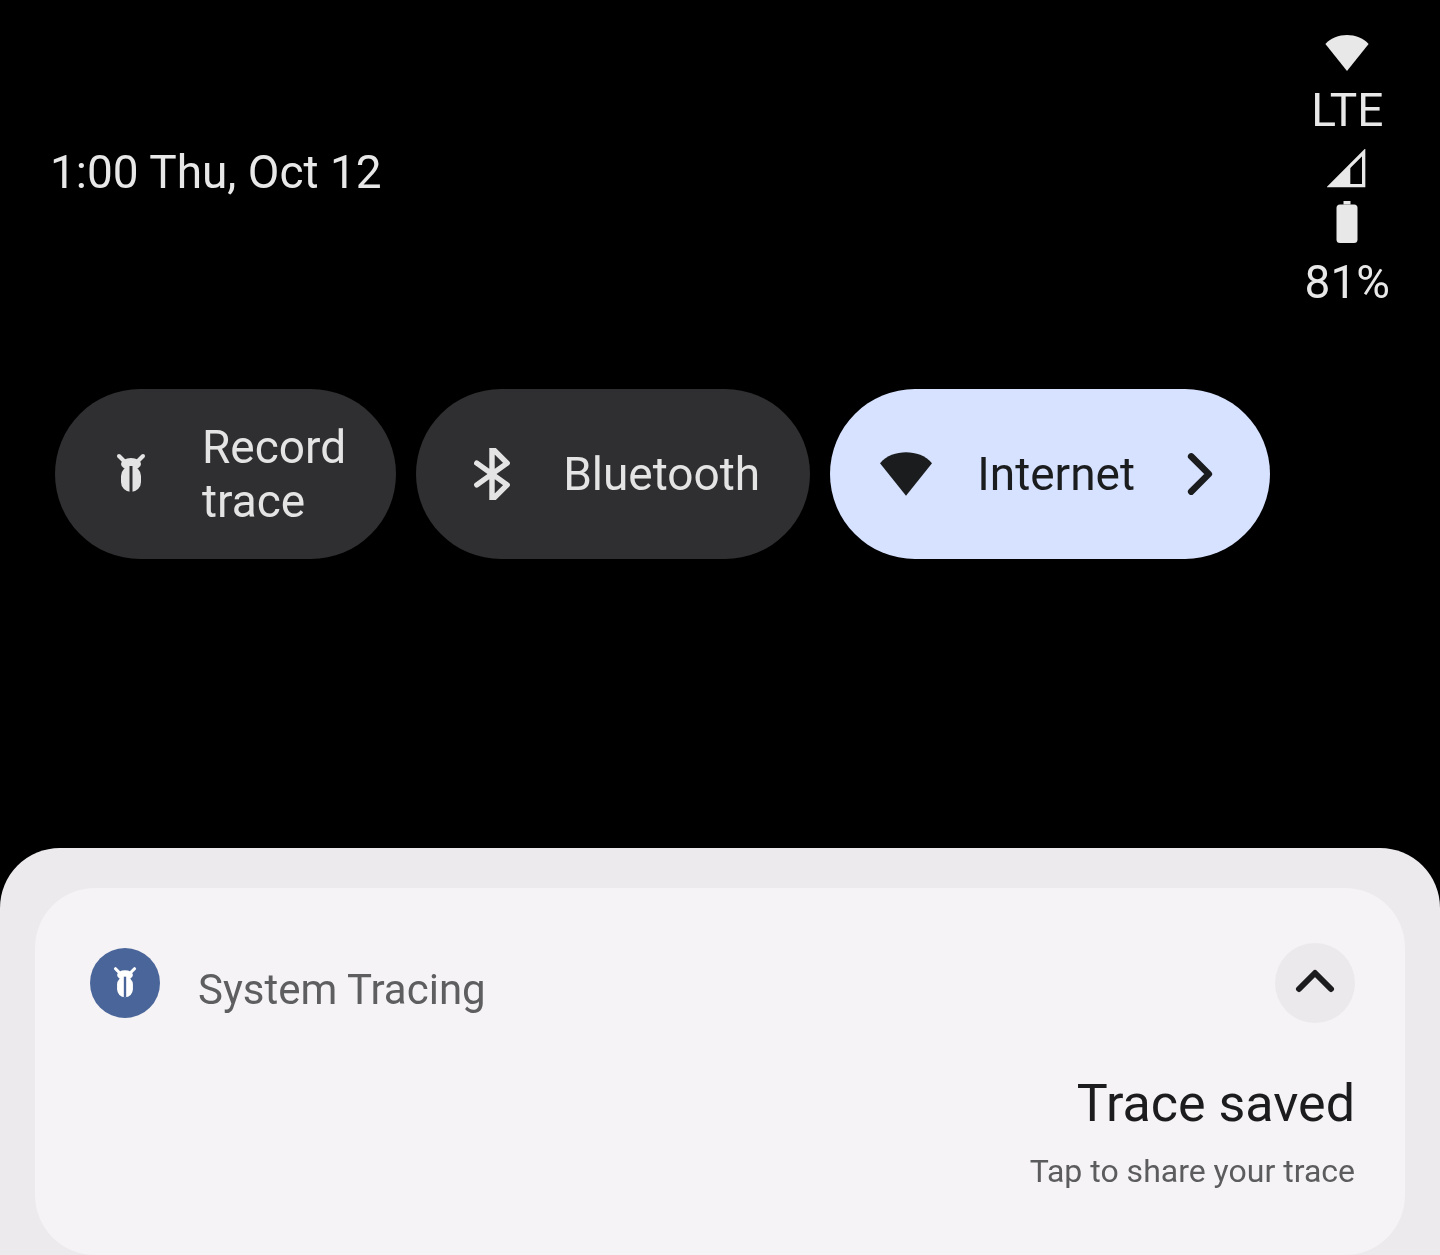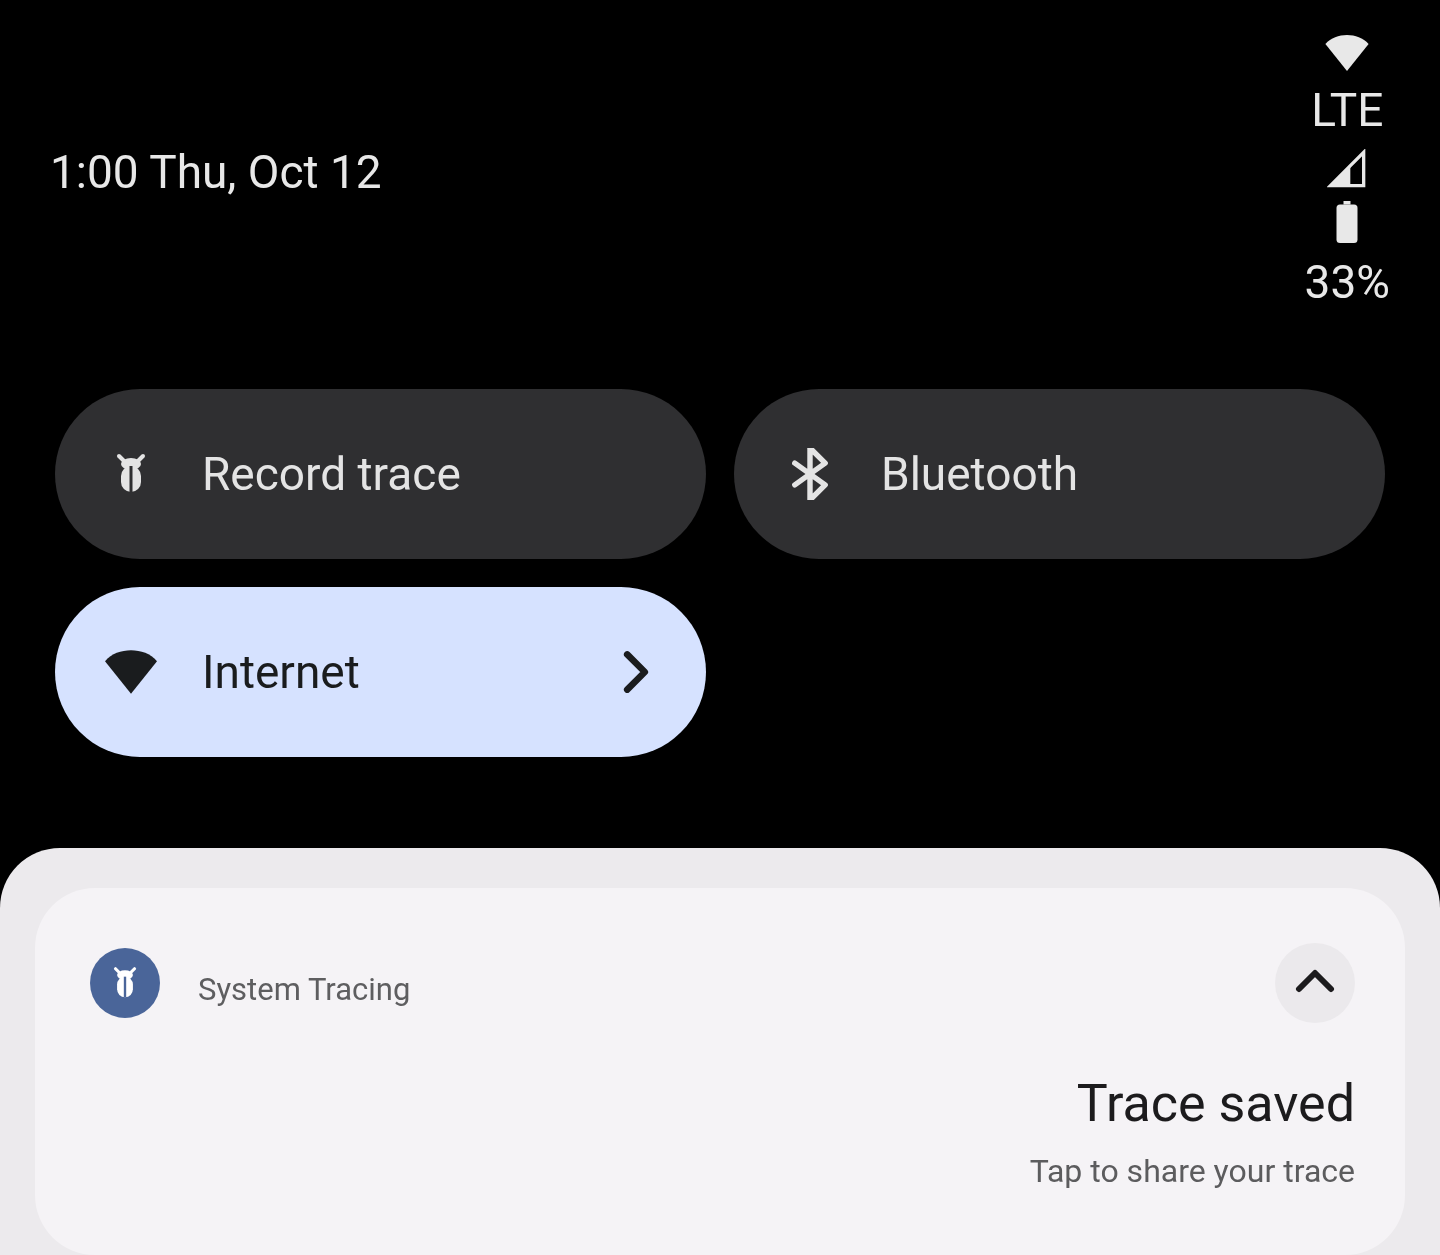--- a/index.html
+++ b/index.html
@@ -36,22 +36,22 @@
     }
     .status-right svg {
       display: block;
     }
     .lte-text {
       letter-spacing: 0px;
     }
     .tiles-container {
       padding: 60px 55px 0 55px;
       display: grid;
-      grid-template-columns: 1fr 1fr;
-      gap: 28px;
+      grid-template-columns: 1fr 1fr 1fr 1fr;
+      gap: 20px;
     }
     .tile {
       height: 170px;
       border-radius: 85px;
       display: flex;
       align-items: center;
       padding: 0 50px 0 50px;
       gap: 45px;
       cursor: pointer;
     }
@@ -112,21 +112,21 @@
       width: 70px;
       height: 70px;
       border-radius: 50%;
       background: #4a6599;
       display: flex;
       align-items: center;
       justify-content: center;
       flex-shrink: 0;
     }
     .notification-app-name {
-      font-size: 31px;
+      font-size: 42px;
       color: #5e5e60;
       flex: 1;
       font-weight: 400;
       margin-top: 12px;
     }
     .notification-collapse {
       width: 80px;
       height: 80px;
       border-radius: 50%;
       background: #ebe9ec;
@@ -169,21 +169,21 @@
         <path d="M2 22 L22 22 L22 2 Z" fill="none" stroke="#e8e8e8" stroke-width="2"></path>
         <path d="M2 22 L14 22 L14 10 Z" fill="#e8e8e8"></path>
       </svg>
     </span>
     <span>
       <svg width="26" height="42" viewBox="0 0 14 24">
         <rect x="5" y="0" width="4" height="2" fill="#e8e8e8"></rect>
         <rect x="1" y="2" width="12" height="22" rx="2" fill="#e8e8e8"></rect>
       </svg>
     </span>
-    <span>33%</span>
+    <span>81%</span>
   </div>
 </div>
 
 <div class="tiles-container">
 
   <div class="tile tile-off">
     <span class="tile-icon">
       <svg width="48" height="48" viewBox="0 0 24 24">
         <rect x="7" y="8" width="10" height="13" rx="5" fill="#e4e4e4"></rect>
         <ellipse cx="12" cy="7" rx="5" ry="3" fill="#e4e4e4"></ellipse>

